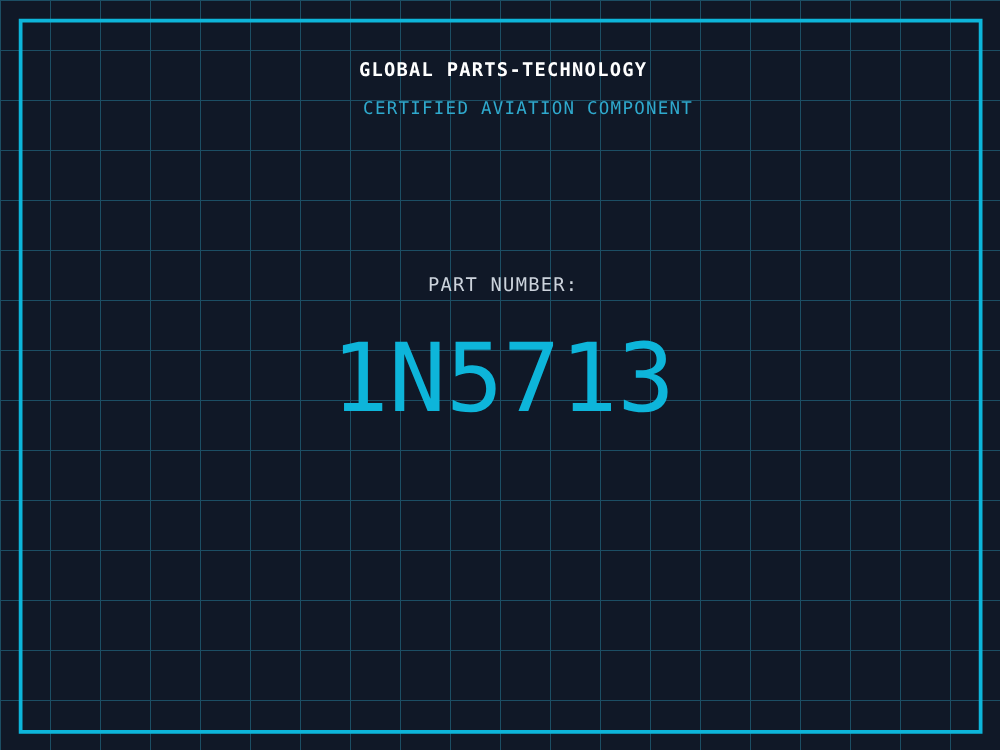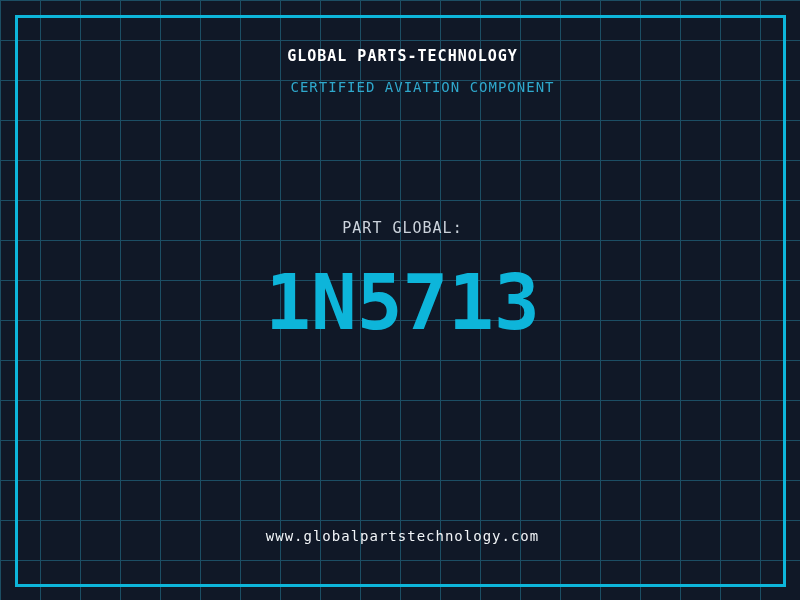--- a/index.html
+++ b/index.html
@@ -56,21 +56,21 @@
     top: 219px;
     font-size: 15px;
     line-height: 1.2;
     letter-spacing: 1px;
     color: #ccd3dc;
   }
   .part-number-value {
     top: 257px;
     font-size: 76px;
     line-height: 1.2;
-    font-weight: bold;
+    font-weight: normal;
     letter-spacing: 0px;
     color: #0db5da;
   }
   .website-url {
     top: 528px;
     font-size: 14px;
     line-height: 1.2;
     letter-spacing: 1px;
     color: #f2f5f8;
   }
@@ -78,18 +78,17 @@
 </head>
 <body>
 
 <div class="label-card">
   <div class="frame-border"></div>
 
   <div class="text-line company-name">GLOBAL PARTS-TECHNOLOGY</div>
 
   <div class="text-line certification-subtitle">CERTIFIED AVIATION COMPONENT</div>
 
-  <div class="text-line part-number-label">PART GLOBAL:</div>
+  <div class="text-line part-number-label">PART NUMBER:</div>
 
   <div class="text-line part-number-value">1N5713</div>
 
-  <div class="text-line website-url">www.globalpartstechnology.com</div>
 </div>
 
 </body></html>

